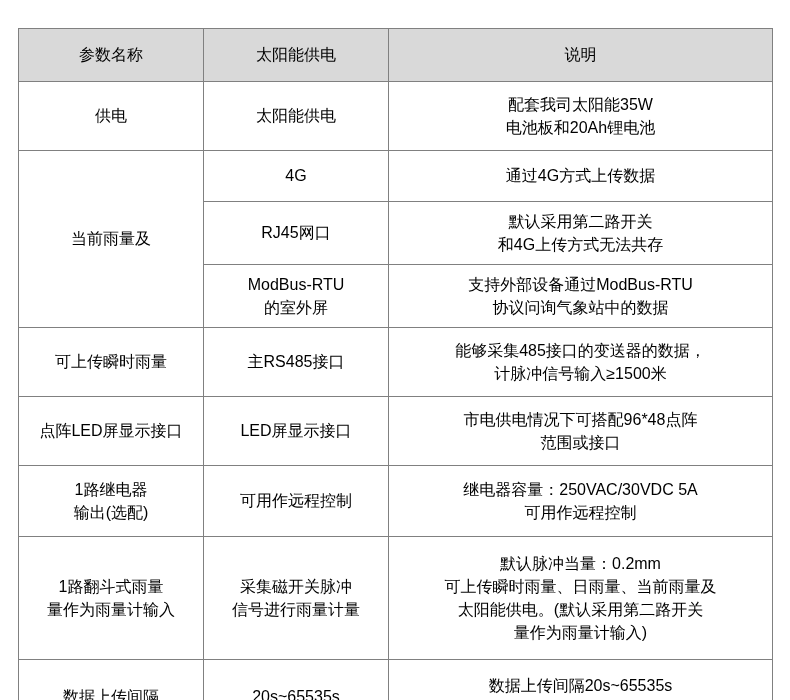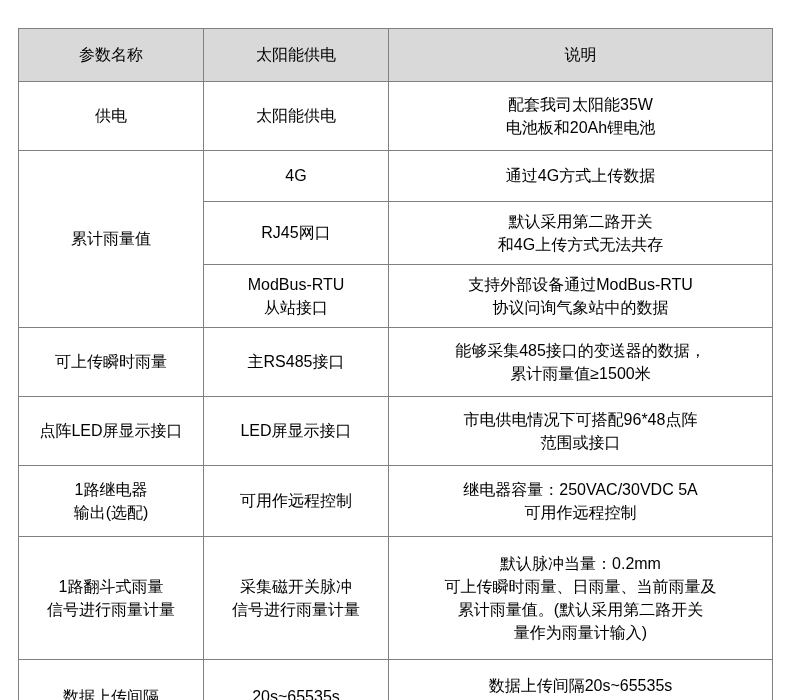--- a/index.html
+++ b/index.html
@@ -79,62 +79,62 @@
       </tr>
     </thead>
     <tbody>
       <tr class="r-power">
         <td class="multi">供电</td>
         <td class="multi">太阳能供电</td>
         <td class="multi desc-bold">配套我司太阳能35W
 电池板和20Ah锂电池</td>
       </tr>
       <tr class="r-4g">
-        <td class="multi" rowspan="3">累计雨量值</td>
+        <td class="multi" rowspan="3">当前雨量及</td>
         <td class="multi">4G</td>
         <td class="multi desc-bold">通过4G方式上传数据</td>
       </tr>
       <tr class="r-rj45">
         <td class="multi">RJ45网口</td>
         <td class="multi desc-bold">默认采用第二路开关
 和4G上传方式无法共存</td>
       </tr>
       <tr class="r-modbus">
         <td class="multi">ModBus-RTU
-从站接口</td>
+的室外屏</td>
         <td class="multi">支持外部设备通过ModBus-RTU
 协议问询气象站中的数据</td>
       </tr>
       <tr class="r-485">
         <td class="multi">可上传瞬时雨量</td>
         <td class="multi">主RS485接口</td>
         <td class="multi desc-bold">能够采集485接口的变送器的数据，
-累计雨量值≥1500米</td>
+计脉冲信号输入≥1500米</td>
       </tr>
       <tr class="r-led">
         <td class="multi">点阵LED屏显示接口</td>
         <td class="multi">LED屏显示接口</td>
         <td class="multi desc-bold">市电供电情况下可搭配96*48点阵
 范围或接口</td>
       </tr>
       <tr class="r-relay">
         <td class="multi">1路继电器
 输出(选配)</td>
         <td class="multi">可用作远程控制</td>
         <td class="multi">继电器容量：250VAC/30VDC  5A
 可用作远程控制</td>
       </tr>
       <tr class="r-rain">
         <td class="multi">1路翻斗式雨量
-信号进行雨量计量</td>
+量作为雨量计输入</td>
         <td class="multi">采集磁开关脉冲
 信号进行雨量计量</td>
         <td class="multi">默认脉冲当量：0.2mm
 可上传瞬时雨量、日雨量、当前雨量及
-累计雨量值。(默认采用第二路开关
+太阳能供电。(默认采用第二路开关
 量作为雨量计输入)</td>
       </tr>
       <tr class="r-interval">
         <td class="multi">数据上传间隔</td>
         <td class="multi">20s~65535s</td>
         <td class="multi desc-bold">数据上传间隔20s~65535s
 可设（默认300s）</td>
       </tr>
     </tbody>
   </table>

